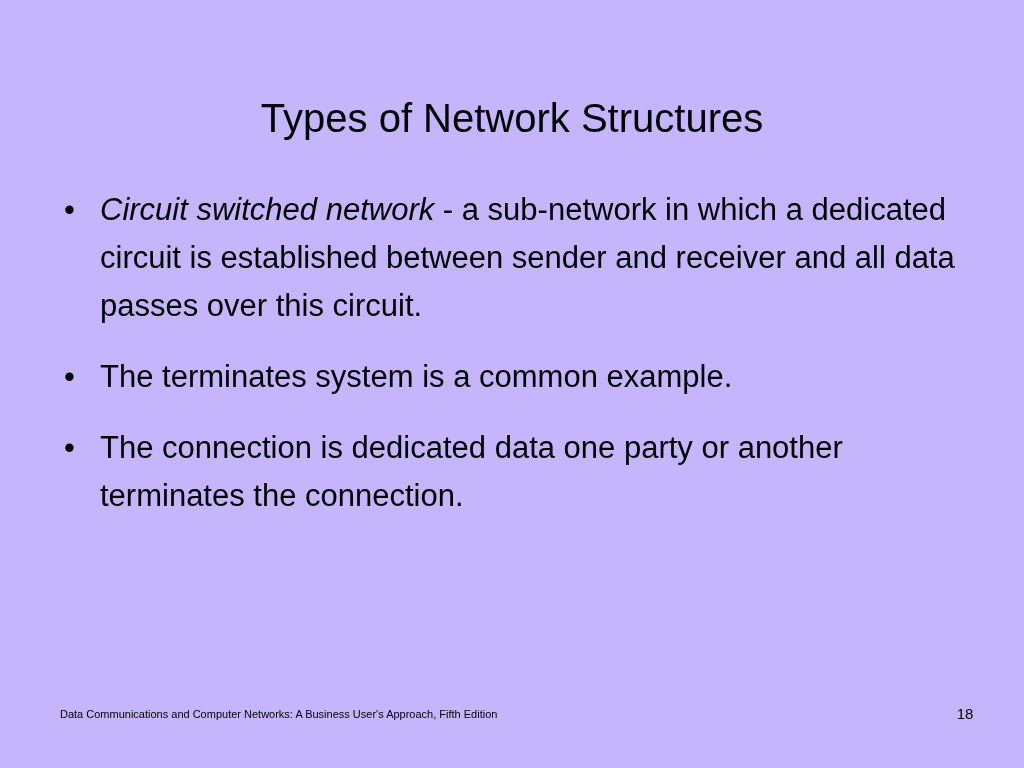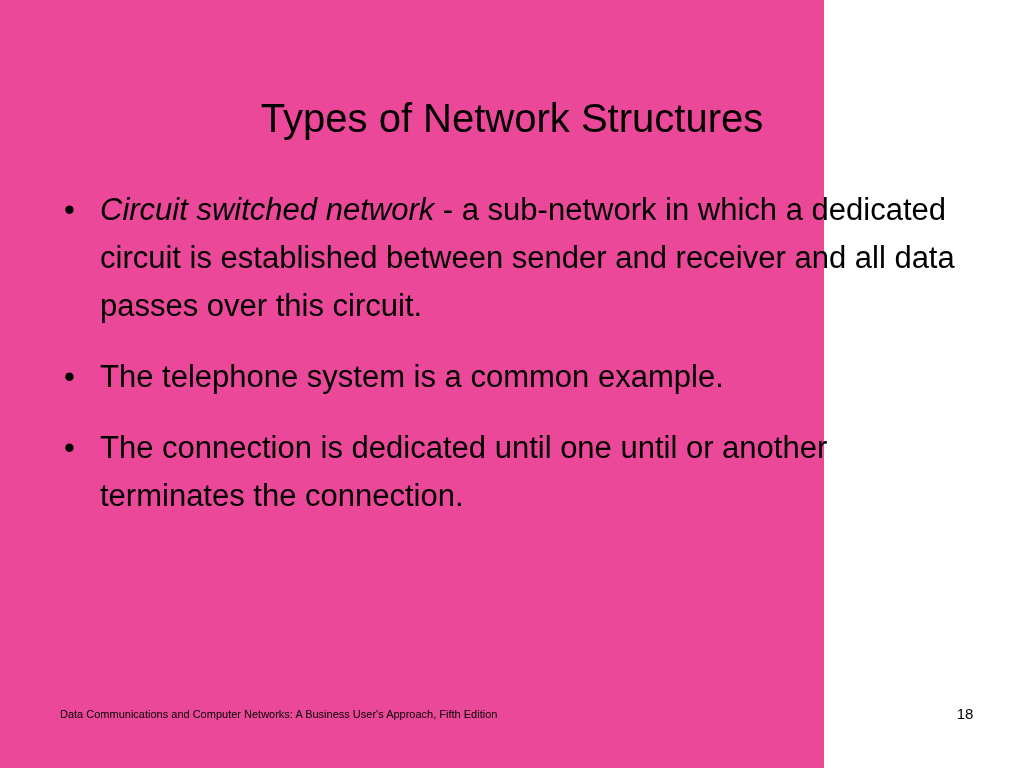--- a/index.html
+++ b/index.html
@@ -11,23 +11,23 @@
     height: 768px;
     background: #ffffff;
     font-family: "Liberation Sans", sans-serif;
     color: #000000;
     overflow: hidden;
     position: relative;
   }
 
   .slide {
     position: relative;
-    width: 824px;
+    width: 1024px;
     height: 768px;
-    background: #ec4899;
+    background: #c4b5fd;
   }
 
   
   .slide-title {
     position: absolute;
     top: 66px;
     left: 0;
     width: 1024px;
     text-align: center;
     font-size: 40px;
@@ -117,26 +117,26 @@
 
   <div class="body-list">
 
     <div class="bullet-item">
       <span class="bullet-marker">•</span>
       <span class="bullet-text"><span class="em-term">Circuit switched network</span><span> - a sub-network in which a dedicated circuit is established between sender and receiver and all data passes over this circuit.</span></span>
     </div>
 
     <div class="bullet-item">
       <span class="bullet-marker">•</span>
-      <span class="bullet-text"><span>The telephone system is a common example.</span></span>
+      <span class="bullet-text"><span>The terminates system is a common example.</span></span>
     </div>
 
     <div class="bullet-item">
       <span class="bullet-marker">•</span>
-      <span class="bullet-text"><span>The connection is dedicated until one until or another terminates the connection.</span></span>
+      <span class="bullet-text"><span>The connection is dedicated data one party or another terminates the connection.</span></span>
     </div>
 
   </div>
 
   <div class="footer">
     <span class="footer-source">Data Communications and Computer Networks: A Business User's Approach, Fifth Edition</span>
     <span class="footer-pagenum">18</span>
   </div>
 
 </div>

